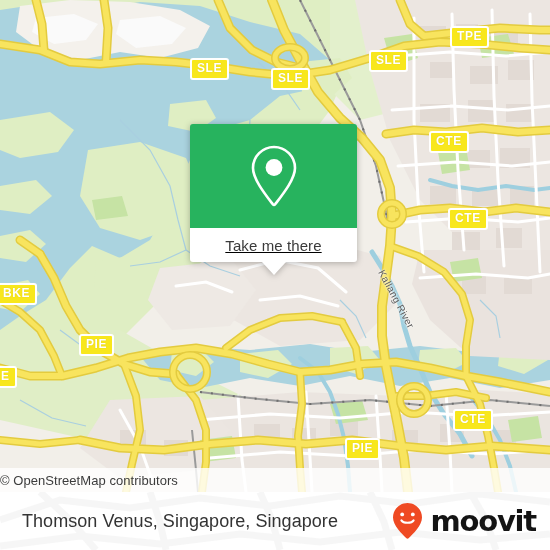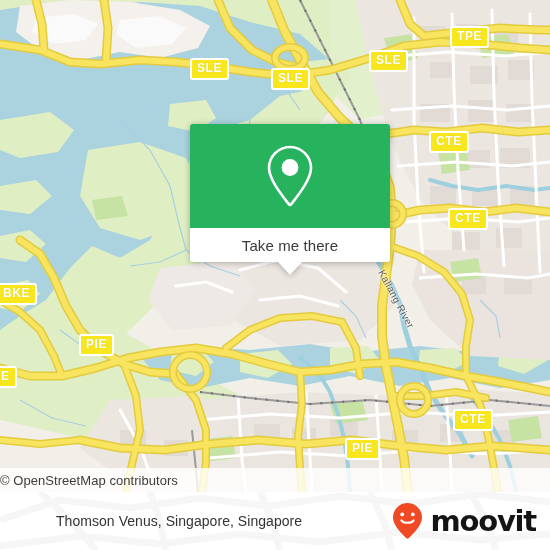--- a/index.html
+++ b/index.html
@@ -58,22 +58,23 @@
     letter-spacing: 0.4px;
     white-space: nowrap;
     text-shadow: 0 0 3px #ffffff, 0 0 2px #ffffff;
   }
 
   
   #callout {
     position: absolute;
     left: 190px;
     top: 124px;
-    width: 200px;
+    width: 167px;
     filter: drop-shadow(0 1px 3px rgba(0,0,0,0.28));
+    text-decoration: underline;
   }
   #callout-green {
     background: #27b35e;
     height: 104px;
     border-radius: 3px 3px 0 0;
     display: flex;
     align-items: center;
     justify-content: center;
   }
   #callout-white {
@@ -145,24 +146,23 @@
     height: 58px;
     display: flex;
     align-items: center;
     justify-content: space-between;
     box-sizing: border-box;
     padding: 0 14px 0 22px;
   }
   #place-title {
     color: #333333;
     font-family: "Liberation Sans", sans-serif;
-    font-size: 14px;
+    font-size: 18px;
     letter-spacing: 0.05px;
     white-space: nowrap;
-    margin-left: 34px;
   }
   #brand {
     display: flex;
     align-items: center;
     gap: 6px;
   }
   #brand-wordmark {
     color: #141414;
     font-family: "DejaVu Sans", sans-serif;
     font-size: 29px;

